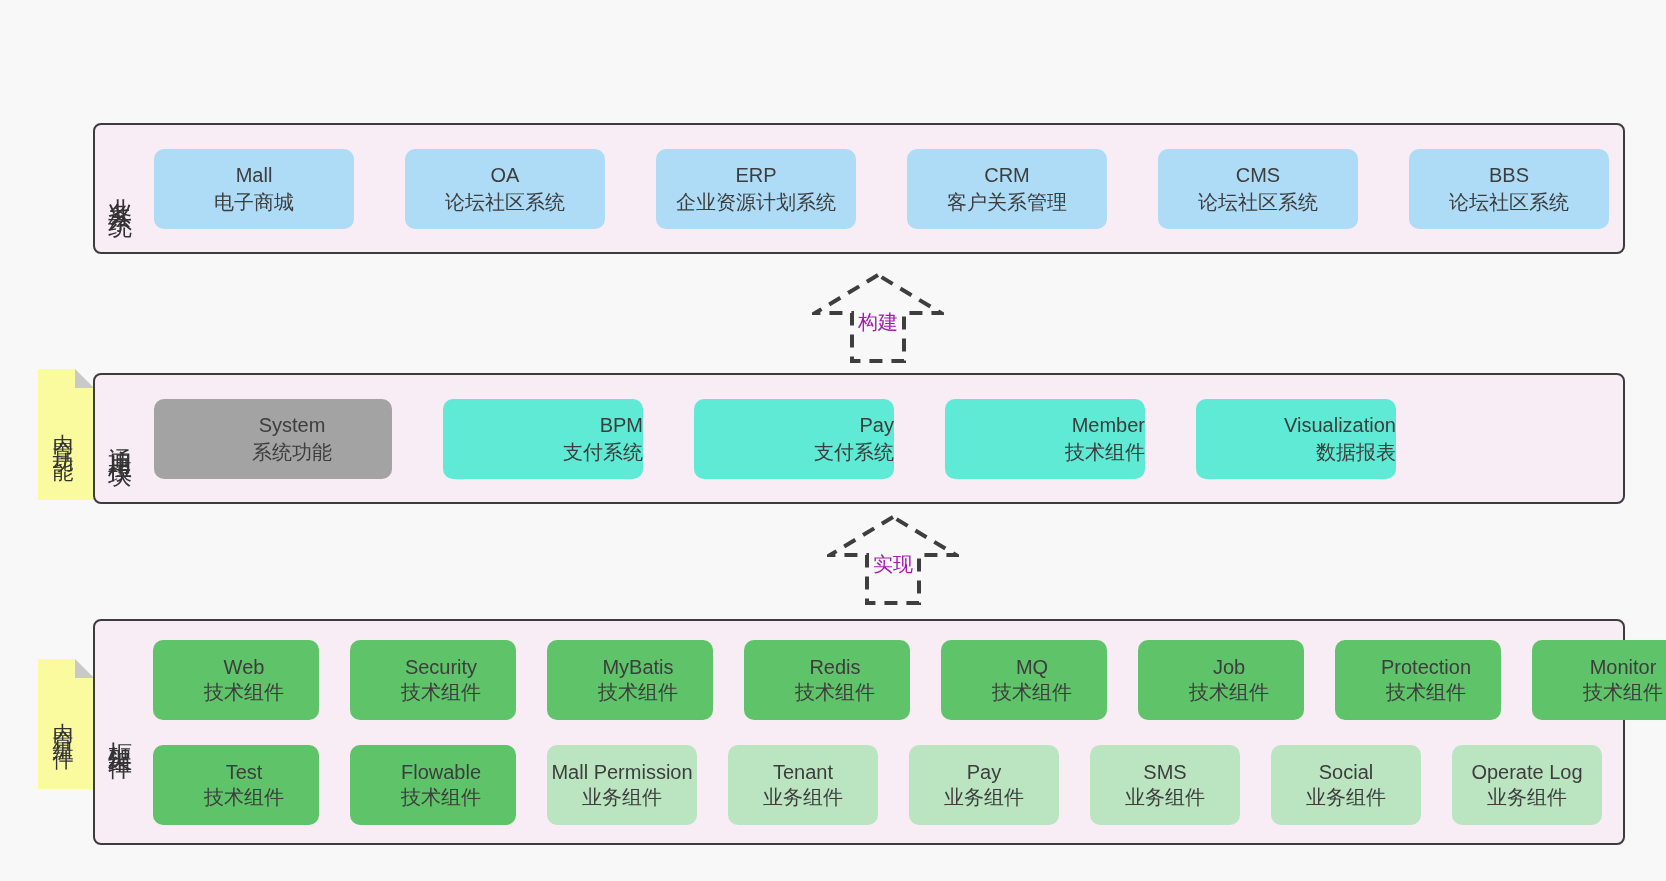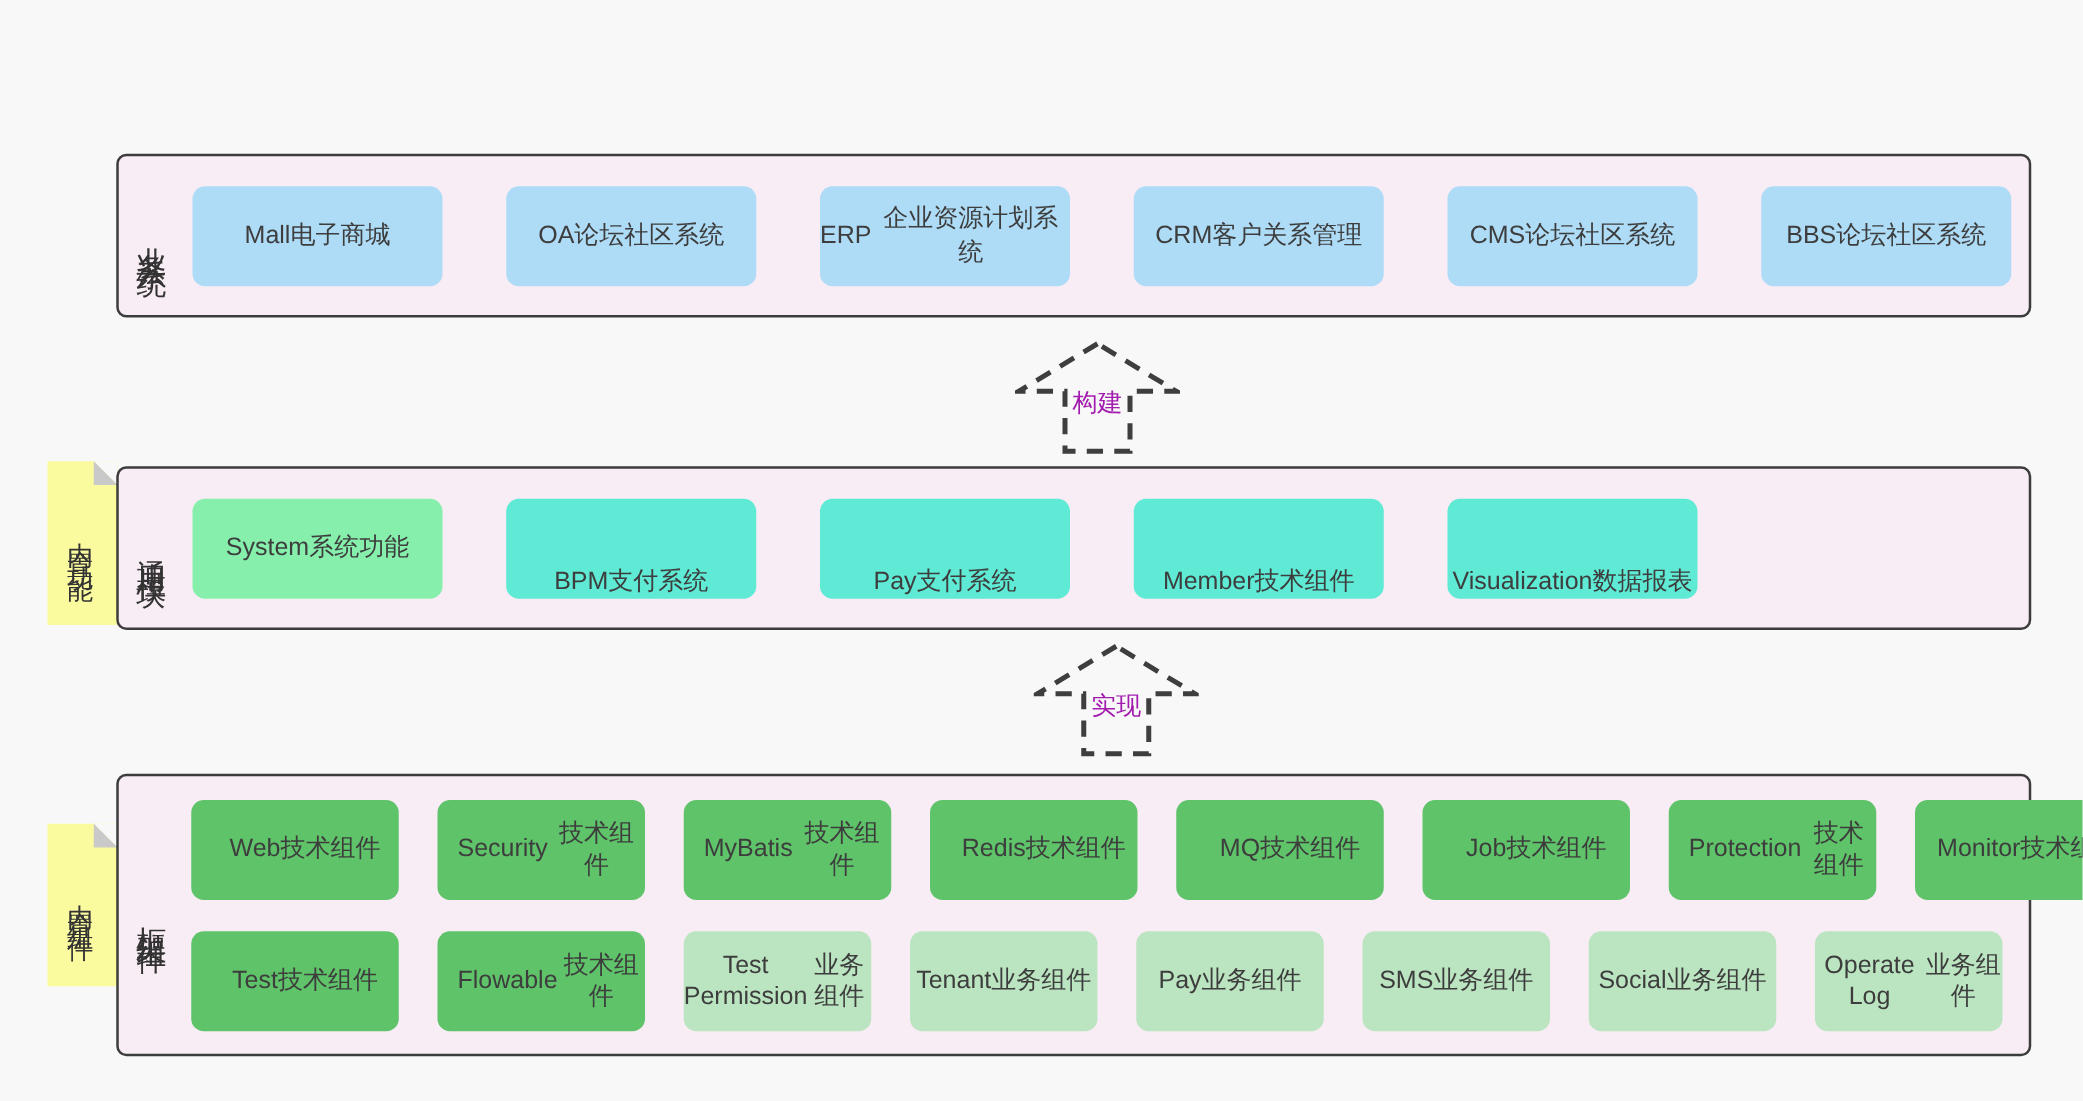--- a/index.html
+++ b/index.html
@@ -16,26 +16,26 @@
   .layer-bot{top:619px;height:226px;}
 
   .vlabel{writing-mode:vertical-rl;text-orientation:upright;font-size:24px;
           letter-spacing:5px;color:#333;width:26px;text-align:center;
           display:flex;align-items:center;justify-content:center;flex:0 0 26px;}
 
   .row{display:flex;gap:51px;margin-left:21px;}
   .rows{display:flex;flex-direction:column;gap:25px;margin-left:20px;}
   .row8{display:flex;gap:31px;}
 
-  .box{border-radius:10px;display:flex;flex-direction:row;align-items:center;
+  .box{border-radius:10px;display:flex;flex-direction:column;align-items:center;
        justify-content:center;text-align:center;line-height:27px;font-size:20px;}
   .box-lg{width:200px;height:80px;}
   .box-sm{width:150px;height:80px;line-height:25px;}
   .blue{background:#aedcf7;}
-  .red{background:#86efac;}
+  .red{background:#a3a3a3;padding-left:38px;}
   .pink{background:#5eead4;align-items:flex-end;}
   .green{background:#5fc369;padding-left:16px;}
   .lgreen{background:#bbe5c0;}
 
   
   .tab{position:absolute;left:38px;width:56px;background:#fafa9f;z-index:1;
        display:flex;align-items:center;justify-content:center;}
   .tab-mid{top:369px;height:131px;}
   .tab-bot{top:659px;height:130px;}
   .tab::before{content:"";position:absolute;top:0;right:0;width:0;height:0;
@@ -175,21 +175,21 @@
       <div class="row8">
         <div class="box box-sm green">
           <div>Test</div>
           <div>技术组件</div>
         </div>
         <div class="box box-sm green">
           <div>Flowable</div>
           <div>技术组件</div>
         </div>
         <div class="box box-sm lgreen">
-          <div>Test Permission</div>
+          <div>Mall Permission</div>
           <div>业务组件</div>
         </div>
         <div class="box box-sm lgreen">
           <div>Tenant</div>
           <div>业务组件</div>
         </div>
         <div class="box box-sm lgreen">
           <div>Pay</div>
           <div>业务组件</div>
         </div>

